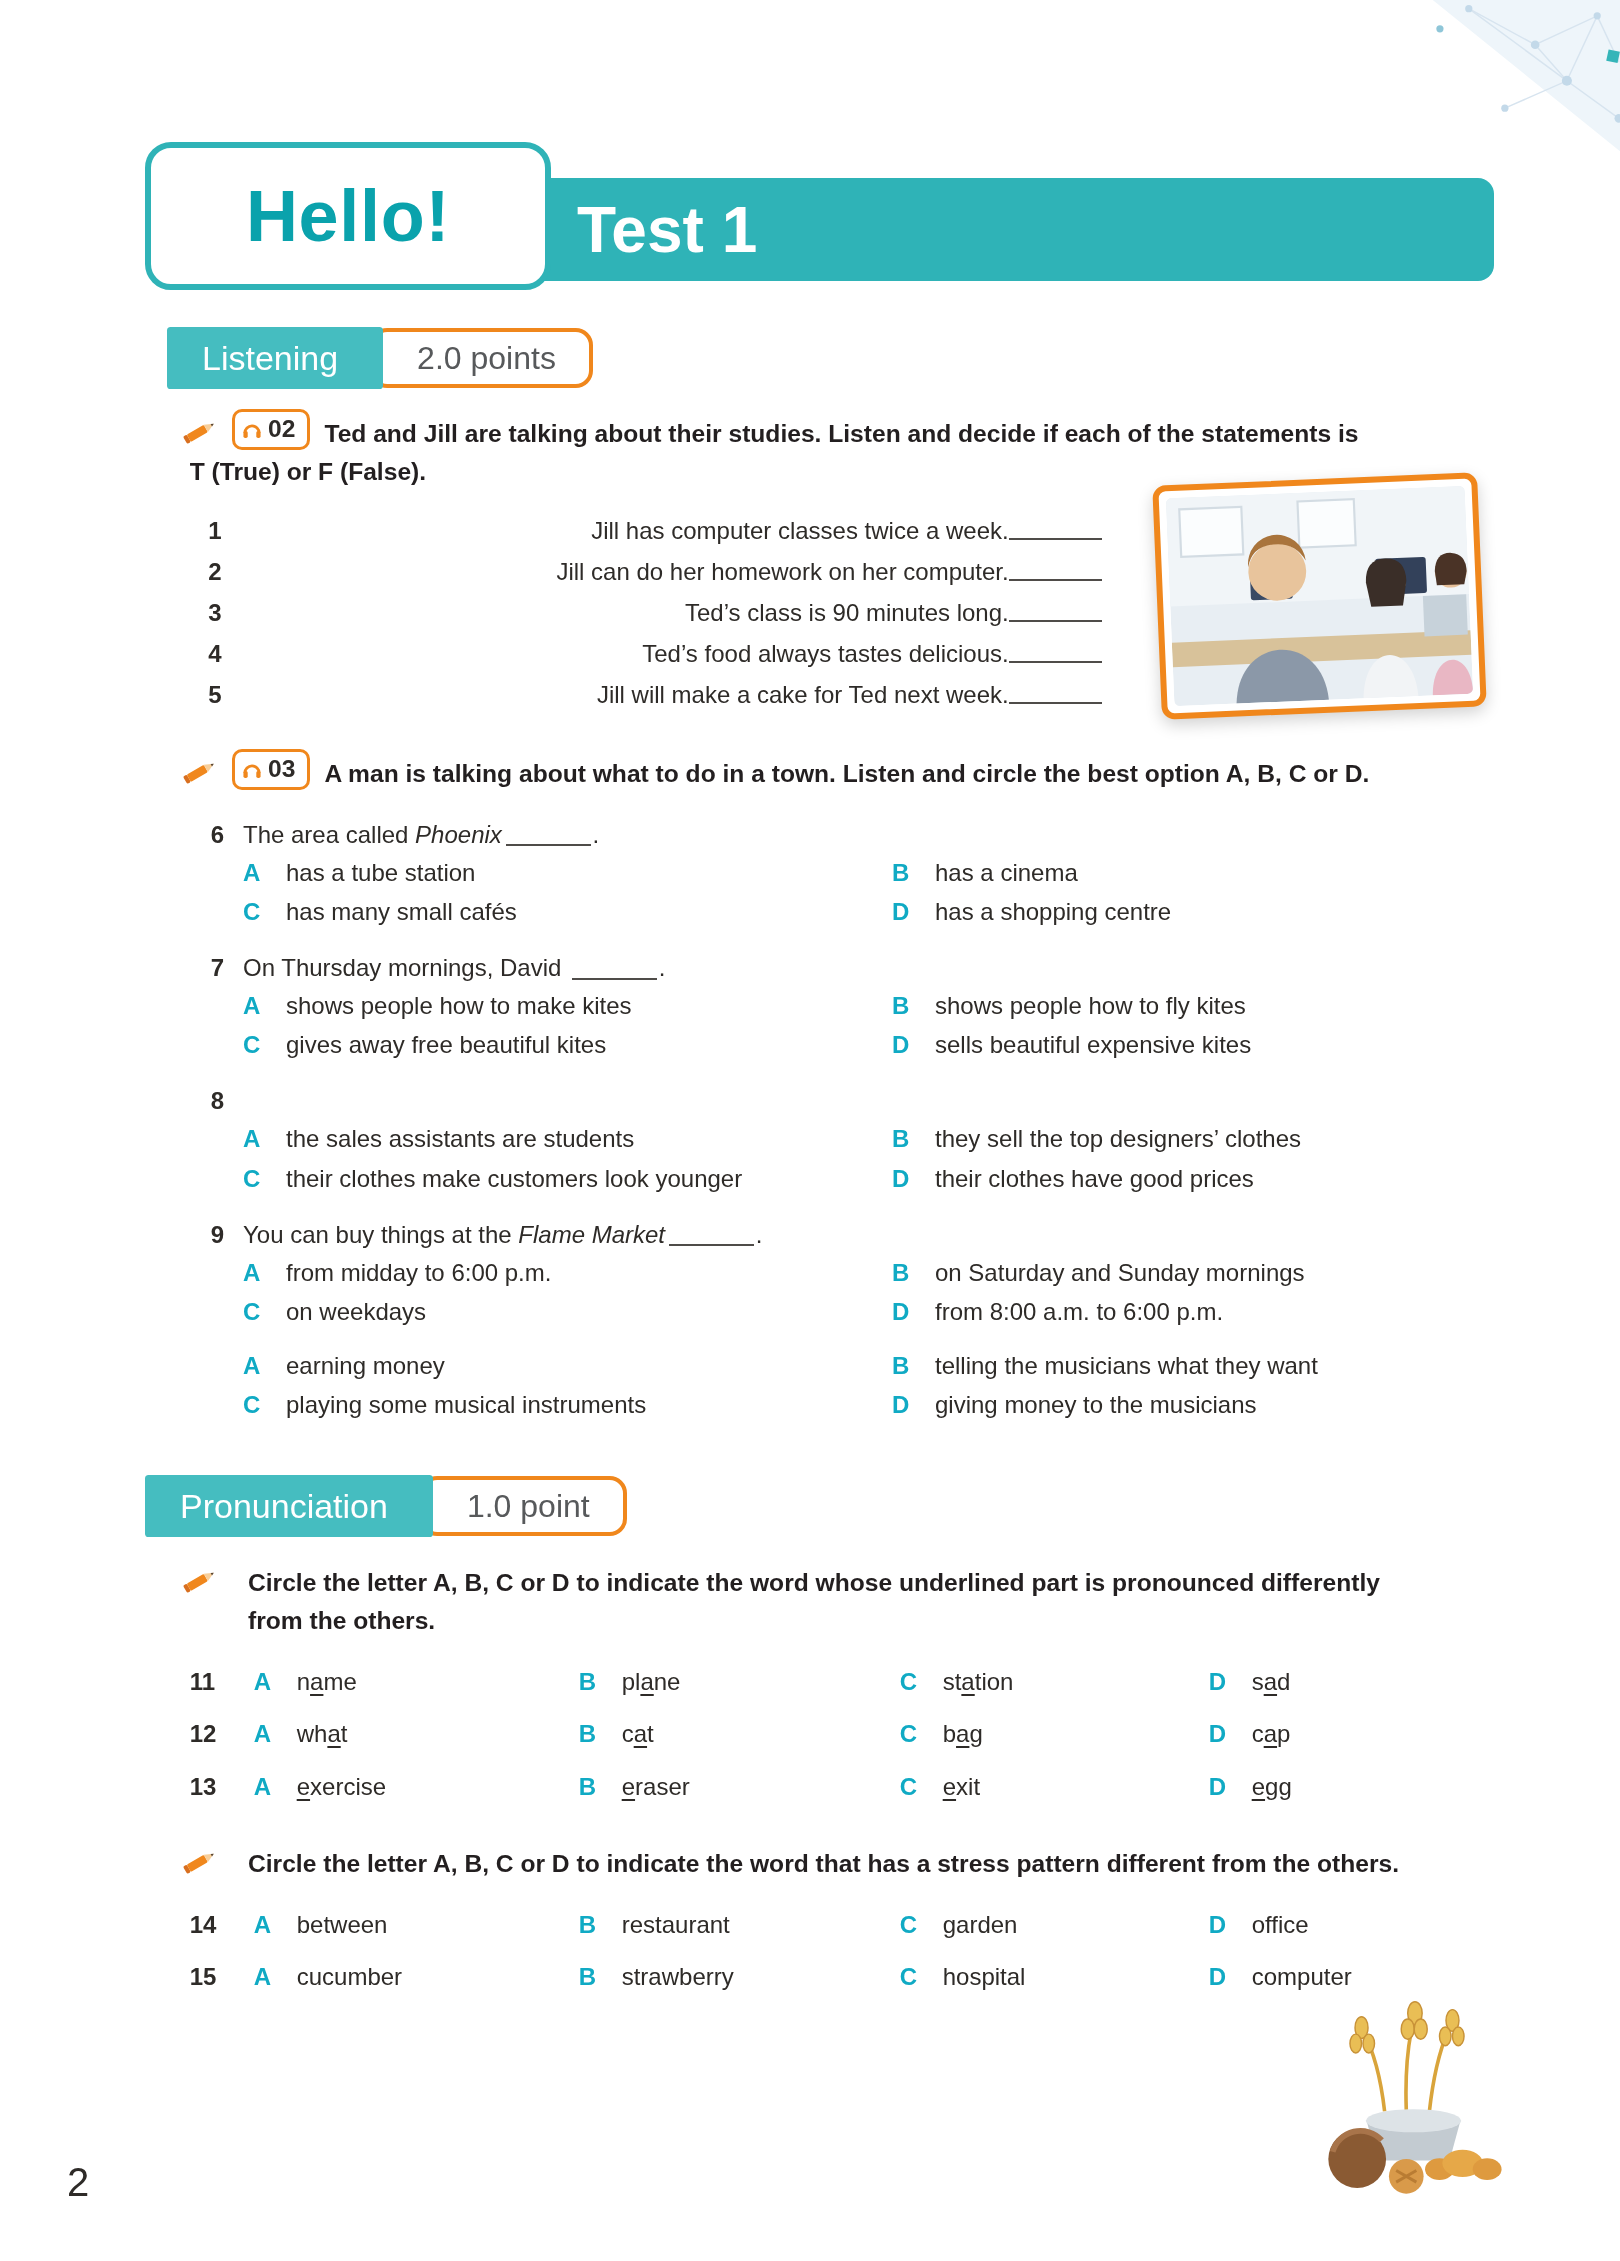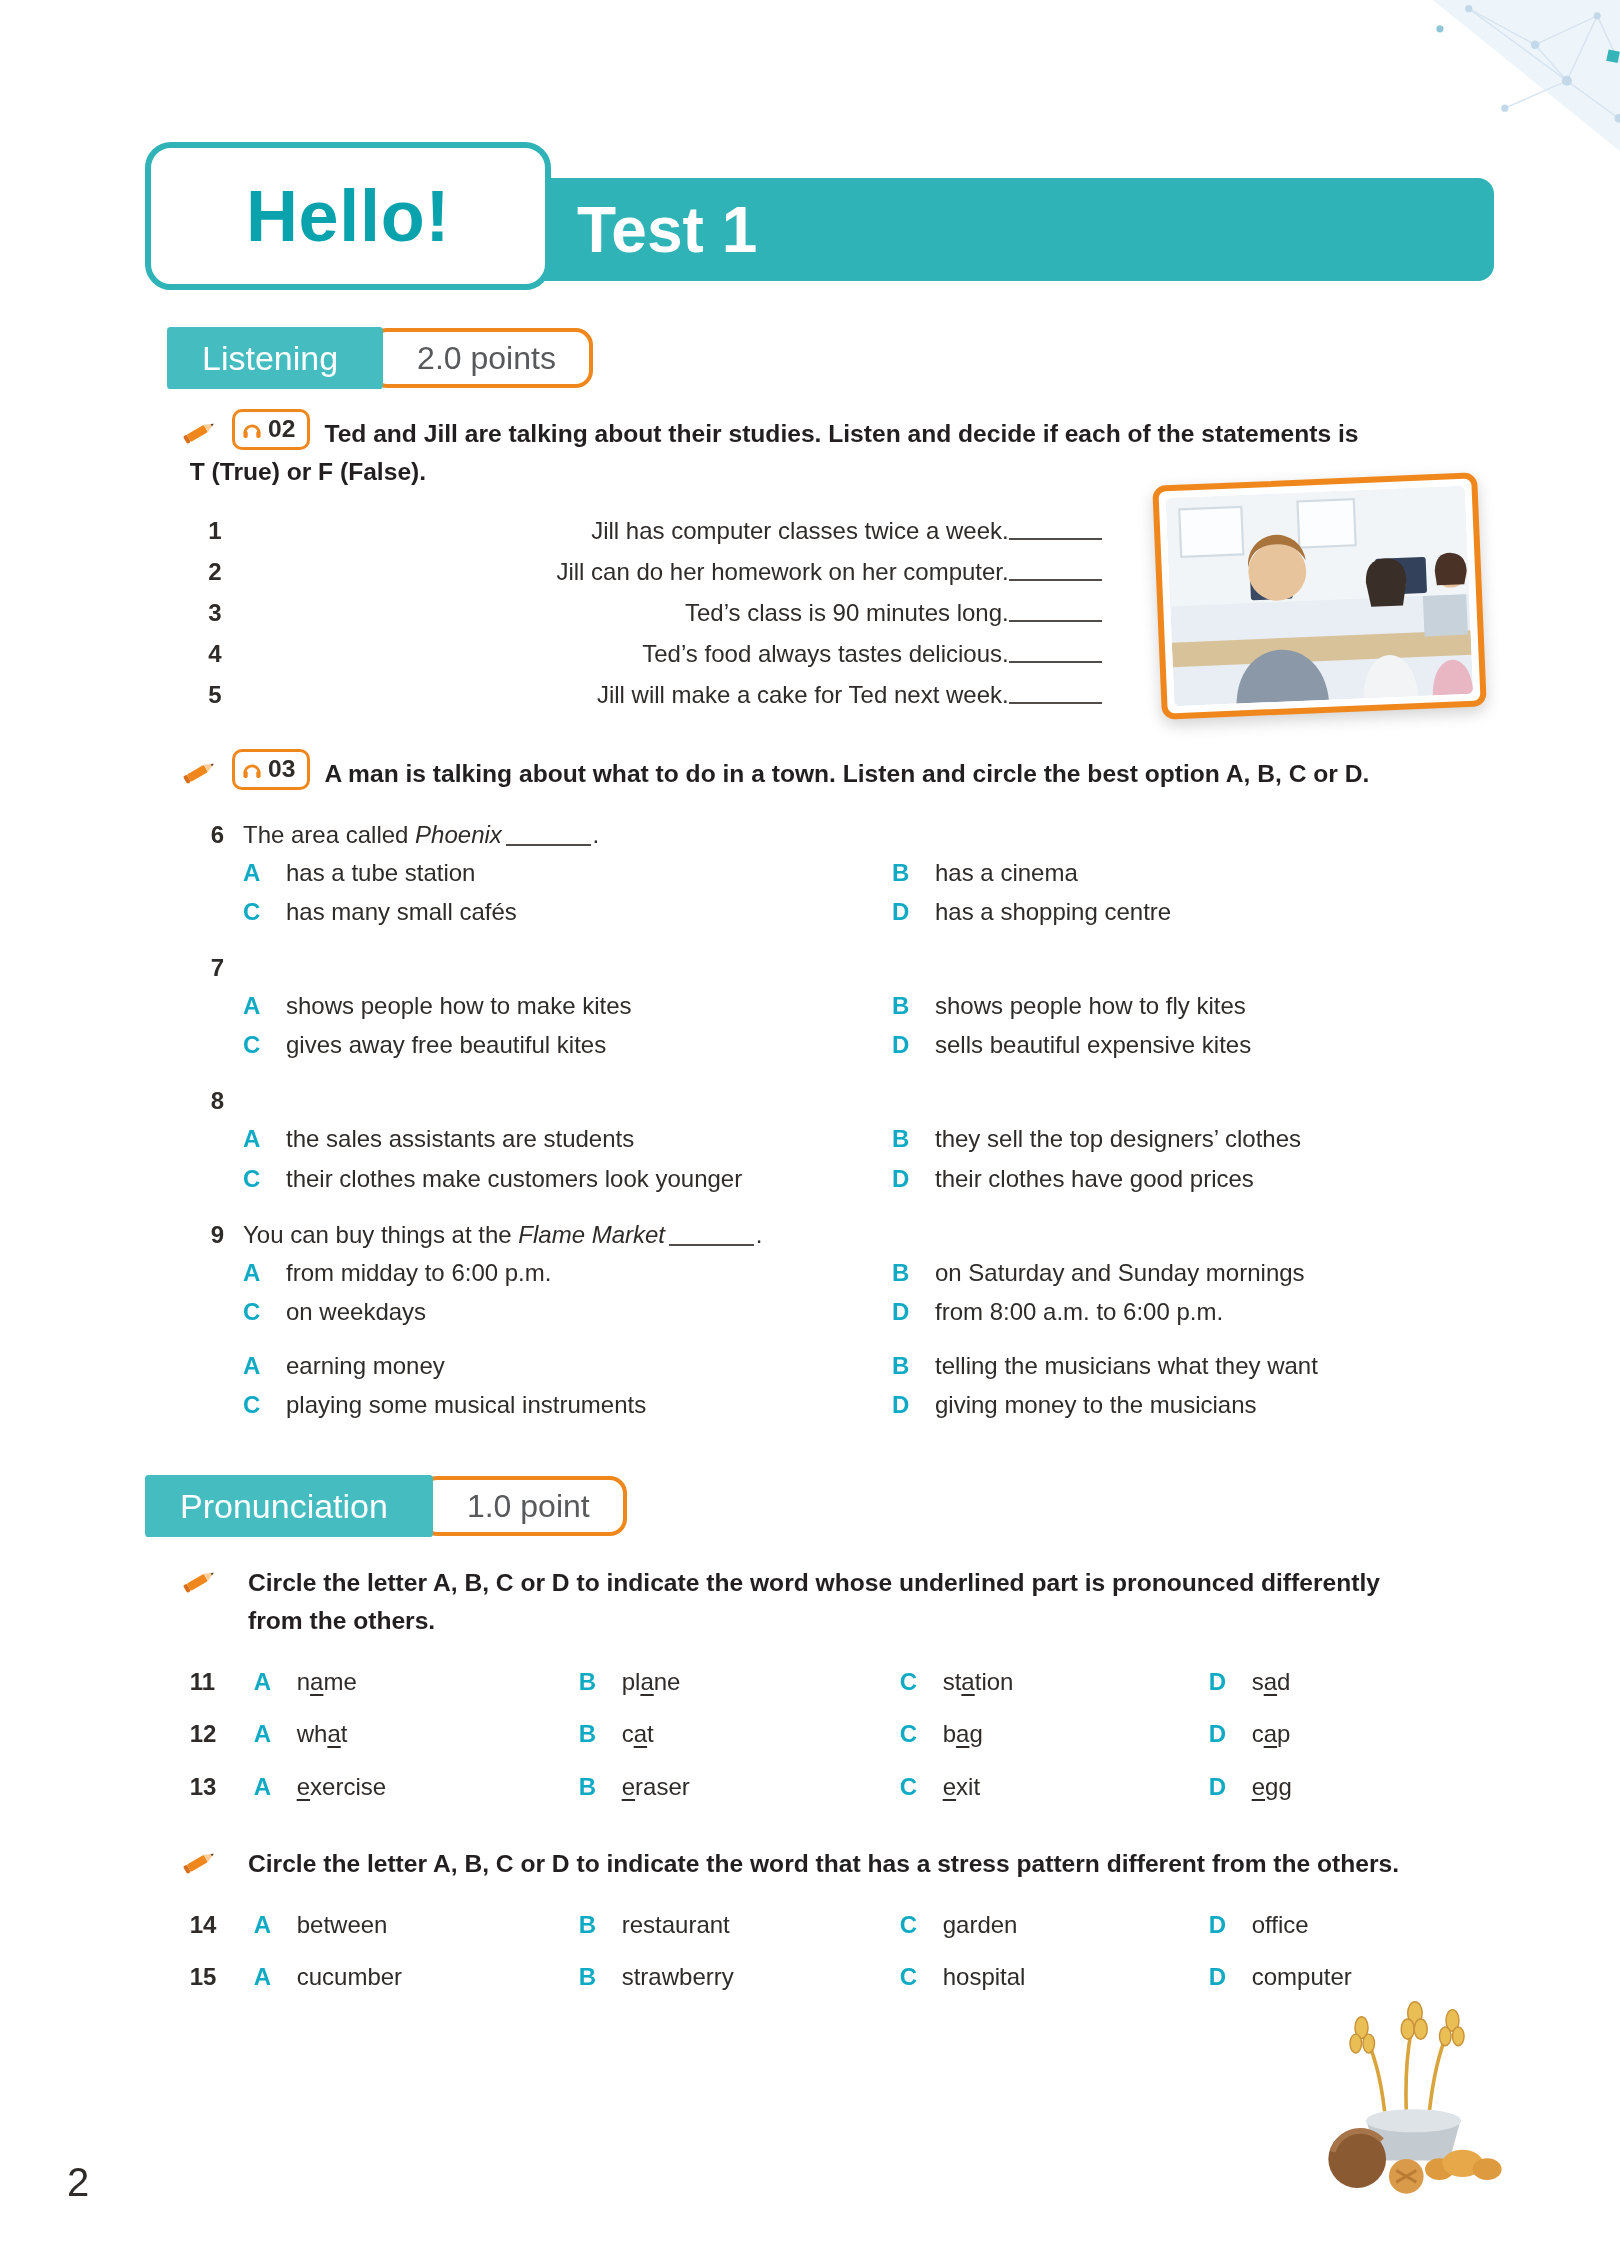--- a/index.html
+++ b/index.html
@@ -244,20 +244,21 @@
         <div class="opt">
             <span class="opt-letter">D</span>
             <span class="opt-text">has a shopping centre</span>
           </div>
       </div>
     </div>
 
     <div class="q">
       <div class="q-stem">
         <span class="q-num">7</span>
+        <span class="stem-text"><span>On Thursday mornings, David </span><span class="it"></span><span></span><span class="inline-blank"></span><span>.</span></span>
       </div>
       <div class="q-options">
         <div class="opt">
             <span class="opt-letter">A</span>
             <span class="opt-text">shows people how to make kites</span>
           </div>
         <div class="opt">
             <span class="opt-letter">B</span>
             <span class="opt-text">shows people how to fly kites</span>
           </div>

